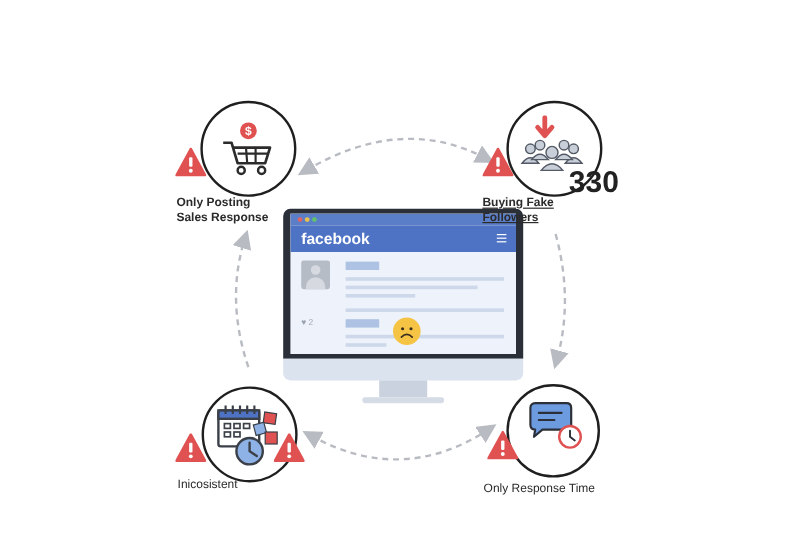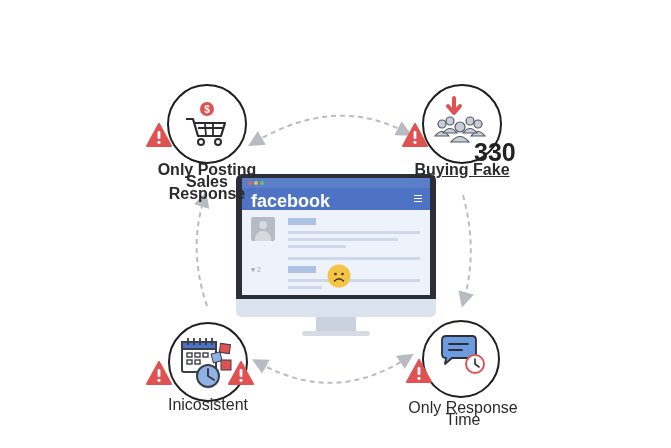--- a/index.html
+++ b/index.html
@@ -1,19 +1,19 @@
 <!DOCTYPE html>
 <html><head>
 <meta charset="utf-8">
 <style>
   html, body { margin:0; padding:0; }
   body { width:671px; height:448px; background:#ffffff; position:relative; overflow:hidden; font-family:"Liberation Sans", sans-serif; }
   .abs { position:absolute; }
   .circle { position:absolute; border:2px solid #1f1f1f; border-radius:50%; background:#fff; box-sizing:border-box; }
-  .label { position:absolute; text-align:center; font-size:16px; font-weight:bold; color:#2b2b2b; line-height:12px; width:120px; }
+  .label { position:absolute; font-size:10px; font-weight:bold; color:#2b2b2b; line-height:12px; width:120px; }
   .warn { position:absolute; width:26px; height:24px; }
   svg { display:block; }
 </style>
 </head>
 <body>
 
 <svg class="abs" style="left:0;top:0" width="671" height="448">
   <defs>
     <marker id="ah" markerWidth="8" markerHeight="8" refX="4" refY="4" orient="auto">
       <path d="M0,0 L8,4 L0,8 z" fill="#b8bcc2"></path>
@@ -30,21 +30,21 @@
 
 <div class="abs" style="left:236px;top:174px;width:200px;height:166px;">
   <div class="abs" style="left:0;top:0;width:200px;height:125px;background:#2a2f38;border-radius:6px 6px 0 0;"></div>
   <div class="abs" style="left:6px;top:4px;width:188px;height:117px;background:#eef3fb;overflow:hidden;">
     <div class="abs" style="left:0;top:0;width:188px;height:10px;background:#5b7ec9;">
       <span class="abs" style="left:6px;top:3px;width:4px;height:4px;border-radius:50%;background:#e06464;"></span>
       <span class="abs" style="left:12px;top:3px;width:4px;height:4px;border-radius:50%;background:#e9c24c;"></span>
       <span class="abs" style="left:18px;top:3px;width:4px;height:4px;border-radius:50%;background:#62c46a;"></span>
     </div>
     <div class="abs" style="left:0;top:10px;width:188px;height:22px;background:#4f73c4;">
-      <span class="abs" style="left:9px;top:3px;color:#fff;font-weight:bold;font-size:18px;font-family:'Liberation Sans',sans-serif;">facebook</span>
+      <span class="abs" style="left:9px;top:3px;color:#fff;font-weight:bold;font-size:13px;font-family:'Liberation Sans',sans-serif;">facebook</span>
       <span class="abs" style="right:8px;top:7px;width:8px;height:7px;border-top:1.5px solid #fff;border-bottom:1.5px solid #fff;box-sizing:border-box;">
         <span class="abs" style="left:0;top:1.5px;width:8px;height:1.5px;background:#fff;"></span>
       </span>
     </div>
     <div class="abs" style="left:9px;top:39px;width:24px;height:24px;background:#b6bcc6;border-radius:2px;overflow:hidden;">
       <span class="abs" style="left:8px;top:4px;width:8px;height:8px;border-radius:50%;background:#d6dae0;"></span>
       <span class="abs" style="left:4px;top:14px;width:16px;height:12px;border-radius:8px 8px 0 0;background:#d6dae0;"></span>
     </div>
     <div class="abs" style="left:46px;top:40px;width:28px;height:7px;background:#aec2e3;"></div>
     <div class="abs" style="left:46px;top:53px;width:132px;height:3px;background:#cdd8ea;"></div>
@@ -118,20 +118,21 @@
 <div class="abs" style="left:474px;top:96px;font-size:25px;font-weight:bold;color:#222;margin-top:42px;">330</div>
 <div class="warn" style="left:402px;top:123px;">
   <svg width="26" height="24" viewBox="0 0 26 24">
       <path d="M13,1 L25,23 L1,23 Z" fill="#e05252" stroke="#e05252" stroke-linejoin="round" stroke-width="2"></path>
       <rect x="11.6" y="8" width="2.8" height="8" rx="1" fill="#fff"></rect>
       <circle cx="13" cy="19.3" r="1.6" fill="#fff"></circle>
     </svg>
 </div>
 <div class="label" style="left:402px;top:164px;text-decoration:underline;">
   <div>Buying Fake</div>
+  <div>Followers</div>
 </div>
 
 <div class="circle" style="left:168px;top:322px;width:80px;height:80px;">
   <div class="abs" style="left:8px;top:10px;">
     <svg width="62" height="58" viewBox="0 0 62 58">
       <rect x="4" y="8" width="34" height="30" rx="2" fill="#fff" stroke="#3a3f48" stroke-width="2"></rect>
       <rect x="4" y="8" width="34" height="7" fill="#4f73c4" stroke="#3a3f48" stroke-width="2"></rect>
       <g stroke="#3a3f48" stroke-width="1.8">
           <path d="M10,4 L10,11 M16,4 L16,11 M22,4 L22,11 M28,4 L28,11 M34,4 L34,11"></path>
         </g>

